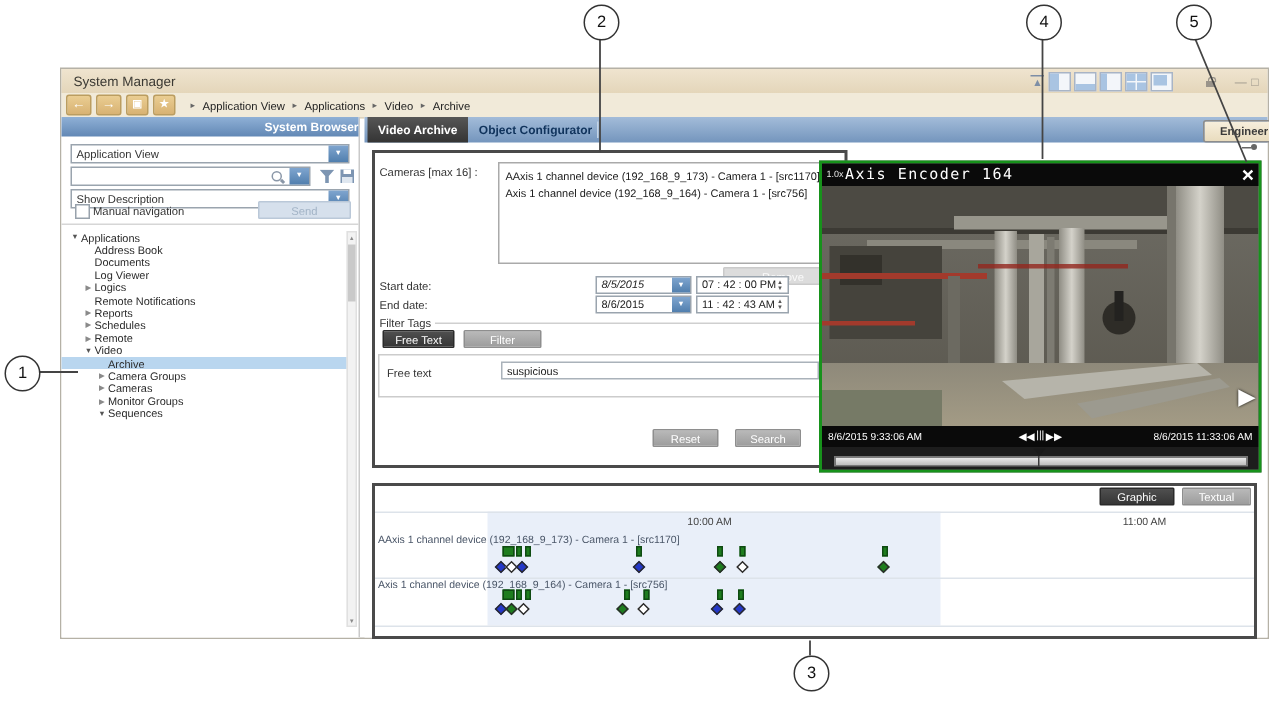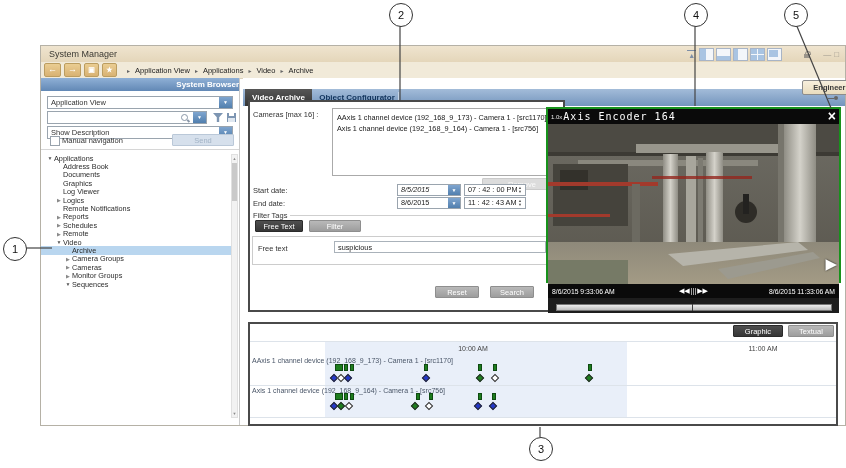--- a/index.html
+++ b/index.html
@@ -70,21 +70,21 @@
   .tree-row.lvl1.noarr{padding-left:22px;}
   .tree-row.lvl2{padding-left:23px;}
   .tree-row.lvl2.noarr{padding-left:31px;}
   .scrollbar{position:absolute;right:1px;top:76px;width:7px;height:264px;background:#f2f2f2;border:1px solid #e0e0e0;box-sizing:border-box;}
   .scrollbar .thumb{position:absolute;left:0;top:8px;width:100%;height:38px;background:#c9c9c9;}
   .scrollbar .sb-arr{position:absolute;left:0;width:100%;font-size:4px;color:#8a8a8a;text-align:center;}
 
   
   .content-bg{position:absolute;left:243px;top:78px;width:602px;height:347px;background:#fff;}
   .tabbar{position:absolute;left:243px;top:78px;width:602px;height:17px;
-          background:linear-gradient(#a3bcd9,#7495bd);margin-top:11px;}
+          background:linear-gradient(#a3bcd9,#7495bd);}
   .tab{position:absolute;top:0;height:17px;display:flex;align-items:center;justify-content:center;
        font-size:8px;font-weight:bold;}
   .tab.active{background:linear-gradient(#565656,#343434);color:#fff;}
   .tab.inactive{color:#10335c;}
   .tab-sep{position:absolute;top:3px;width:1px;height:11px;background:#c4d4e6;}
   .eng-btn{position:absolute;border:1px solid #8c8c8c;border-radius:2px;background:linear-gradient(#f7efdd,#e9dcbe);
            font-size:7.5px;font-weight:bold;color:#3a3a3a;display:flex;align-items:center;justify-content:center;}
   .pin-ic{position:absolute;width:10px;height:4px;}
   .pin-ic i{position:absolute;left:0;top:1.5px;width:6px;height:1px;background:#666;}
   .pin-ic b{position:absolute;right:0;top:0;width:4px;height:4px;border-radius:50%;background:#666;}
@@ -106,21 +106,21 @@
   .datebox .dd-arrow{position:absolute;right:0;top:0;width:12px;height:100%;
            background:linear-gradient(#7fa5cf,#517fae);color:#fff;font-size:5px;text-align:center;line-height:10px;}
   .spin{position:absolute;right:1px;top:0;width:8px;height:100%;display:flex;flex-direction:column;
         align-items:center;justify-content:center;font-size:4px;color:#555;line-height:4px;}
   .fieldset-line{position:absolute;height:1px;background:#cfcfcf;}
   .inner-box{position:absolute;border:1px solid #ccc;background:#fff;box-sizing:border-box;}
   .ftext-input{position:absolute;height:12px;border:1px solid #aab2ba;background:#fff;box-sizing:border-box;
                font-size:7.3px;color:#222;padding:0 0 0 3px;font-family:"Liberation Sans",sans-serif;}
 
   
-  .player{position:absolute;left:546px;top:107px;width:295px;height:176px;background:#737373;
+  .player{position:absolute;left:546px;top:107px;width:295px;height:208px;background:#737373;
           border:2px solid #17921b;box-sizing:border-box;z-index:5;}
   .player-header{position:absolute;left:0;top:0;width:100%;height:15px;background:#0a0a0a;
                  display:flex;align-items:center;}
   .zoom-lv{font-size:6px;color:#e8e8e8;margin-left:3px;}
   .cam-name{font-family:"DejaVu Sans Mono",monospace;font-size:10px;color:#fff;letter-spacing:1px;margin-left:1px;}
   .close-x{position:absolute;right:3px;top:0px;color:#fff;font-size:14px;font-weight:bold;line-height:15px;}
   .player-img{position:absolute;left:0;top:15px;width:291px;height:160px;overflow:hidden;}
   .play-btn{position:absolute;right:2px;top:146px;color:#fff;font-size:15px;text-shadow:0 0 2px #000;z-index:2;}
   .player-info{position:absolute;left:0;top:175px;width:100%;height:14px;background:#0a0a0a;
                display:flex;align-items:center;color:#fff;font-size:6.8px;}
@@ -244,23 +244,20 @@
     <div class="tree" id="tree">
         <div class="tree-row lvl0">
           <span class="arr expanded">▼</span>
           <span>Applications</span>
         </div>
         <div class="tree-row lvl1 noarr">
           <span>Address Book</span>
         </div>
         <div class="tree-row lvl1 noarr">
           <span>Documents</span>
-        </div>
-        <div class="tree-row lvl1 noarr">
-          <span>Graphics</span>
         </div>
         <div class="tree-row lvl1 noarr">
           <span>Log Viewer</span>
         </div>
         <div class="tree-row lvl1">
           <span class="arr collapsed">▶</span>
           <span>Logics</span>
         </div>
         <div class="tree-row lvl1 noarr">
           <span>Remote Notifications</span>

